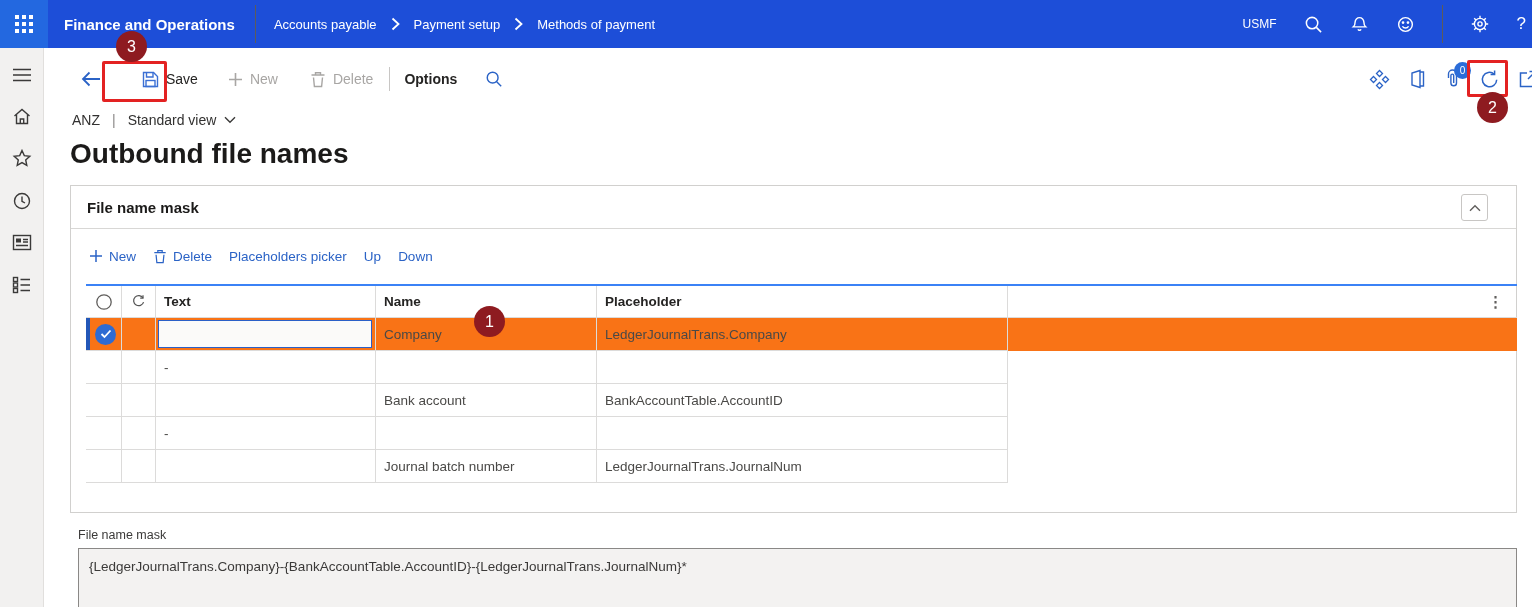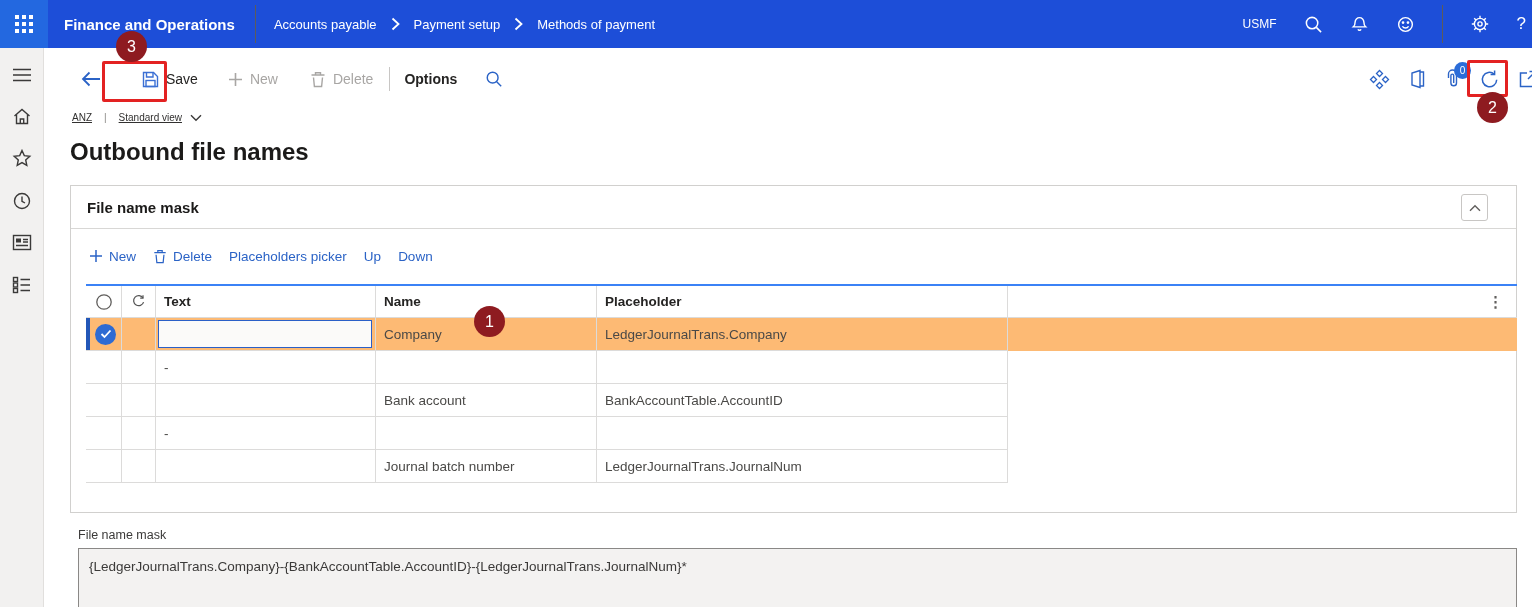--- a/index.html
+++ b/index.html
@@ -32,24 +32,24 @@
   .ab-blue { color:#2b63c6; }
   .ab-dark { color:#252423; }
   .ab-disabled { color:#a8a6a4; cursor:default; }
   .ab-sep { width:1px; height:24px; background:#c8c6c4; }
   .mr22{margin-right:22px}.mr30{margin-right:30px}.mr32{margin-right:32px}.mr16{margin-right:16px}.mr14{margin-right:14px}.mr28{margin-right:28px}
   .ab-right { position:absolute; right:-6px; top:0; height:62px; display:flex; align-items:center; gap:18px; color:#2b63c6; }
   .ab-icon { position:relative; cursor:pointer; display:flex; align-items:center; }
   .clip-badge { position:absolute; left:9px; top:-7px; width:17px; height:17px; border-radius:50%; background:#2b6cd8; color:#fff; font-size:10px; display:flex; align-items:center; justify-content:center; }
 
   
-  .ph-line { position:absolute; left:72px; top:112px; display:flex; align-items:center; font-size:10px; color:#323130;text-decoration:underline; }
+  .ph-line { position:absolute; left:72px; top:112px; display:flex; align-items:center; font-size:14px; color:#323130; }
   .ph-sep { color:#8a8886; margin:0 12px; }
   .view-sel { display:flex; align-items:center; gap:8px; cursor:pointer; }
-  .page-title { position:absolute; left:70px; top:138px; font-size:24px; font-weight:600; color:#1b1a19; }
+  .page-title { position:absolute; left:70px; top:138px; font-size:28px; font-weight:600; color:#1b1a19; }
 
   
   .card { position:absolute; left:70px; top:185px; width:1447px; height:328px; background:#fff; border:1px solid #d1d0ce; }
   .card-head { height:43px; display:flex; align-items:center; padding-left:16px; border-bottom:1px solid #d8d7d5; position:relative; }
   .card-title { font-size:15px; font-weight:700; color:#1b1a19; }
   .collapse-btn { position:absolute; right:28px; top:8px; width:27px; height:27px; border:1px solid #c8c6c4; border-radius:3px; background:#fff; display:flex; align-items:center; justify-content:center; color:#605e5c; cursor:pointer; }
   .sec-toolbar { height:54px; display:flex; align-items:center; padding-left:18px; gap:17px; color:#2b63c6; font-size:13.5px; }
   .tb-link { display:flex; align-items:center; gap:6px; cursor:pointer; white-space:nowrap; }
 
   
@@ -59,21 +59,21 @@
   .c { border-right:1px solid #dcdbda; border-bottom:1px solid #dcdbda; display:flex; align-items:center; }
   .c.sel { width:36px; justify-content:center; position:relative; }
   .c.ref { width:34px; justify-content:center; }
   .c.text { width:220px; padding-left:8px; }
   .c.name { width:221px; padding-left:8px; }
   .c.ph { width:411px; padding-left:8px; }
   .c.rest { flex:1; border-right:none; border-bottom:none; justify-content:flex-end; padding-right:14px; }
   .g-head .c { color:#252423; font-weight:600; }
   .g-head .c.rest { border-bottom:1px solid #dcdbda; }
   .grow .c { color:#4a4947; font-weight:400; }
-  .row-selected { background:#fdba74; }
+  .row-selected { background:#f97316; }
   .sel-bar { position:absolute; left:0; top:0; width:4px; height:100%; background:#2257b8; }
   .check-circle { width:21px; height:21px; border-radius:50%; background:#2e6bd3; display:flex; align-items:center; justify-content:center; margin-left:4px; cursor:pointer; }
   .cell-input { width:214px; height:28px; border:1.5px solid #2b5fc7; background:#fbfaf9; outline:none; font-family:"Liberation Sans",sans-serif; font-size:13.5px; padding:0 6px; }
   .vdots { color:#605e5c; font-size:15px; cursor:pointer; line-height:1; letter-spacing:0; }
   .g-empty { height:33px; }
 
   
   .foot-label { position:absolute; left:78px; top:528px; font-size:12.5px; color:#3b3a39; }
   .foot-box { position:absolute; left:78px; top:548px; width:1439px; height:70px; background:#f3f2f1; border:1px solid #8a8886; padding:10px 10px; font-size:13.5px; color:#3b3a39; cursor:text; }
 

